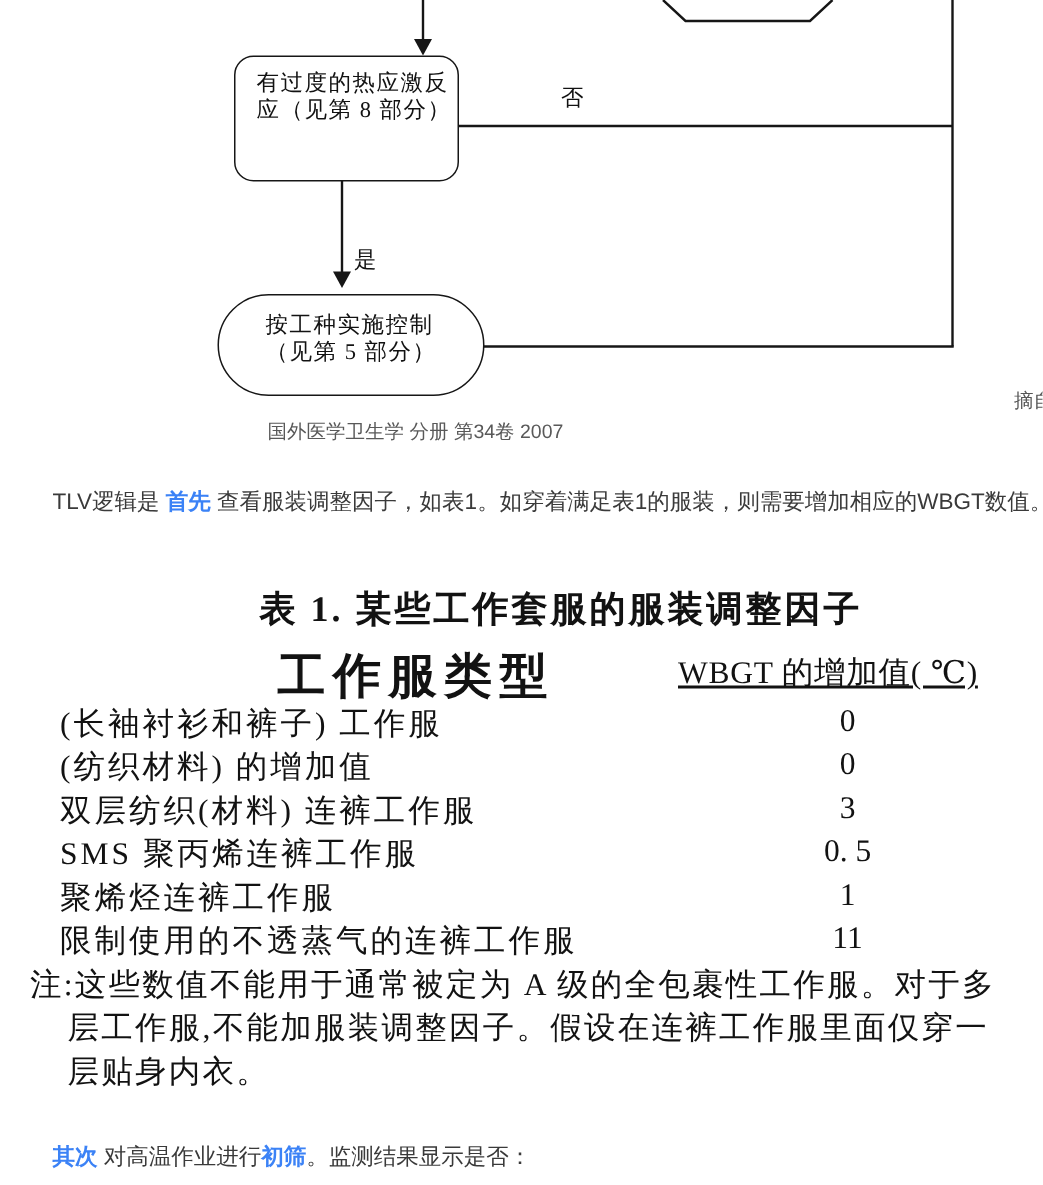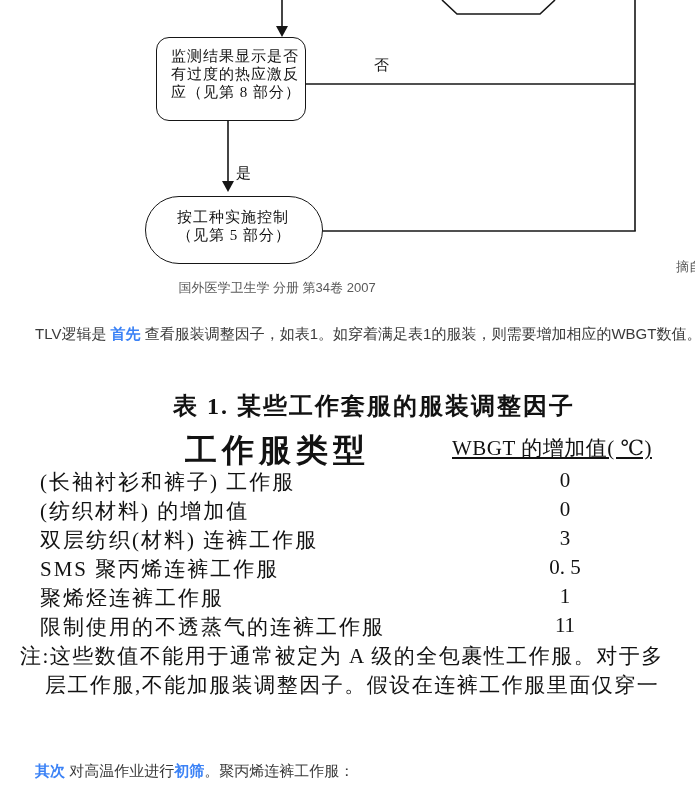--- a/index.html
+++ b/index.html
@@ -47,21 +47,20 @@
       <line x1="322" y1="231" x2="635.8" y2="231"></line>
       <line x1="228" y1="120" x2="228" y2="183"></line>
     </g>
     <g fill="#161616" stroke="none">
       <polygon points="276,26 288,26 282,37"></polygon>
       <polygon points="222,181 234,181 228,192"></polygon>
     </g>
   </svg>
 
   <div id="monitor-box" class="node">
-    <div class="node-text">监测结果显示是否</div>
     <div class="node-text">有过度的热应激反</div>
     <div class="node-text">应（见第 8 部分）</div>
   </div>
 
   <div class="branch-label" style="left:374px;top:56px;">否</div>
   <div class="branch-label" style="left:236px;top:164px;">是</div>
 
   <div id="control-stadium" class="node">
     <div class="node-text">按工种实施控制</div>
     <div class="node-text">（见第 5 部分）</div>
@@ -96,16 +95,17 @@
     <div class="row-name" style="top:584px;">聚烯烃连裤工作服</div>
     <div class="row-value" style="top:584px;">1</div>
   </div>
   <div>
     <div class="row-name" style="top:613px;">限制使用的不透蒸气的连裤工作服</div>
     <div class="row-value" style="top:613px;">11</div>
   </div>
 
   <div class="note-line" style="left:20px;top:642px;">注:这些数值不能用于通常被定为 A 级的全包裹性工作服。对于多</div>
   <div class="note-line" style="left:45px;top:671px;">层工作服,不能加服装调整因子。假设在连裤工作服里面仅穿一</div>
+  <div class="note-line" style="left:45px;top:700px;">层贴身内衣。</div>
 
-  <div id="footer-par" class="ui-par"><b>其次</b><span> 对高温作业进行</span><b>初筛</b><span>。聚丙烯连裤工作服：</span></div>
+  <div id="footer-par" class="ui-par"><b>其次</b><span> 对高温作业进行</span><b>初筛</b><span>。监测结果显示是否：</span></div>
 
 </div>
 
 </body></html>

